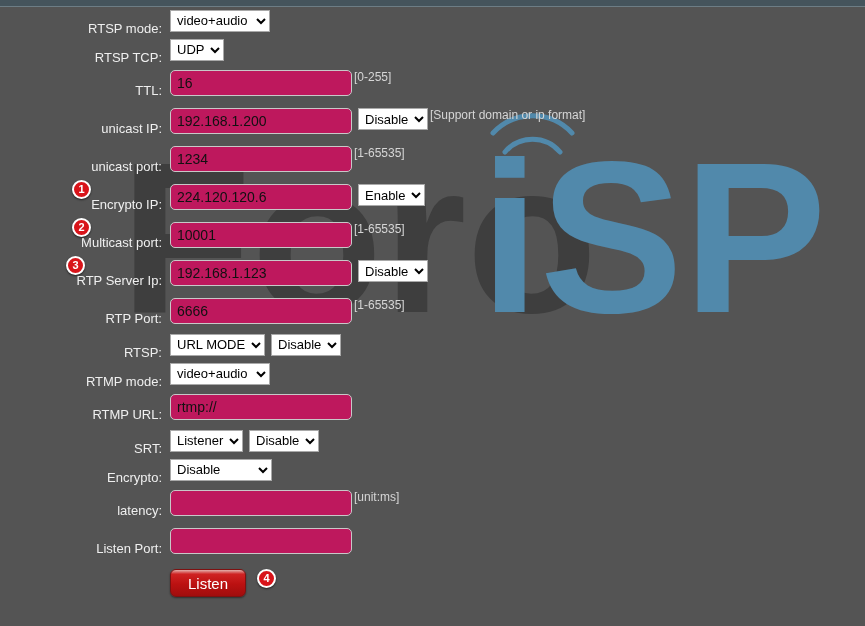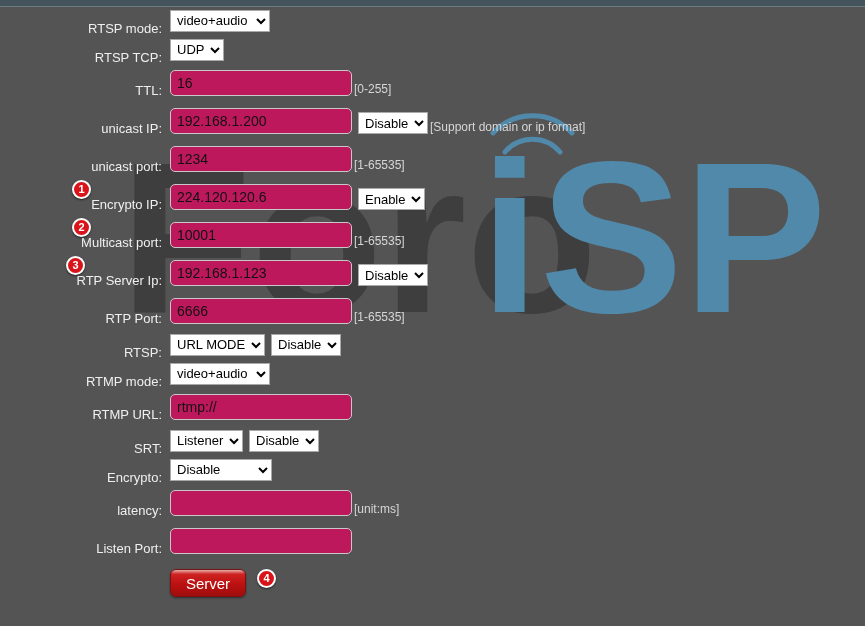--- a/index.html
+++ b/index.html
@@ -61,21 +61,21 @@
     box-sizing: border-box;
     color: #efefef;
     font-size: 13px;
     white-space: nowrap;
     flex: 0 0 auto;
     margin-top: 15px;
   }
   .field-area {
     flex: 1 1 auto;
     display: flex;
-    align-items: flex-end;
+    align-items: flex-start;
     min-width: 0;
   }
 
   input.txt {
     width: 182px;
     height: 26px;
     box-sizing: border-box;
     border: 1px solid #c8c8c8;
     border-radius: 5px;
     background: #be185d;
@@ -314,17 +314,17 @@
   <div class="row">
     <div class="label">Listen Port:</div>
     <div class="field-area">
       <input class="txt" type="text" value="" style="">
     </div>
   </div>
 
   <div class="row apply-row">
     <div class="label"></div>
     <div class="field-area">
-      <button class="apply">Server</button>
+      <button class="apply">Listen</button>
     </div>
   </div>
 
 </div>
 
 </body></html>

